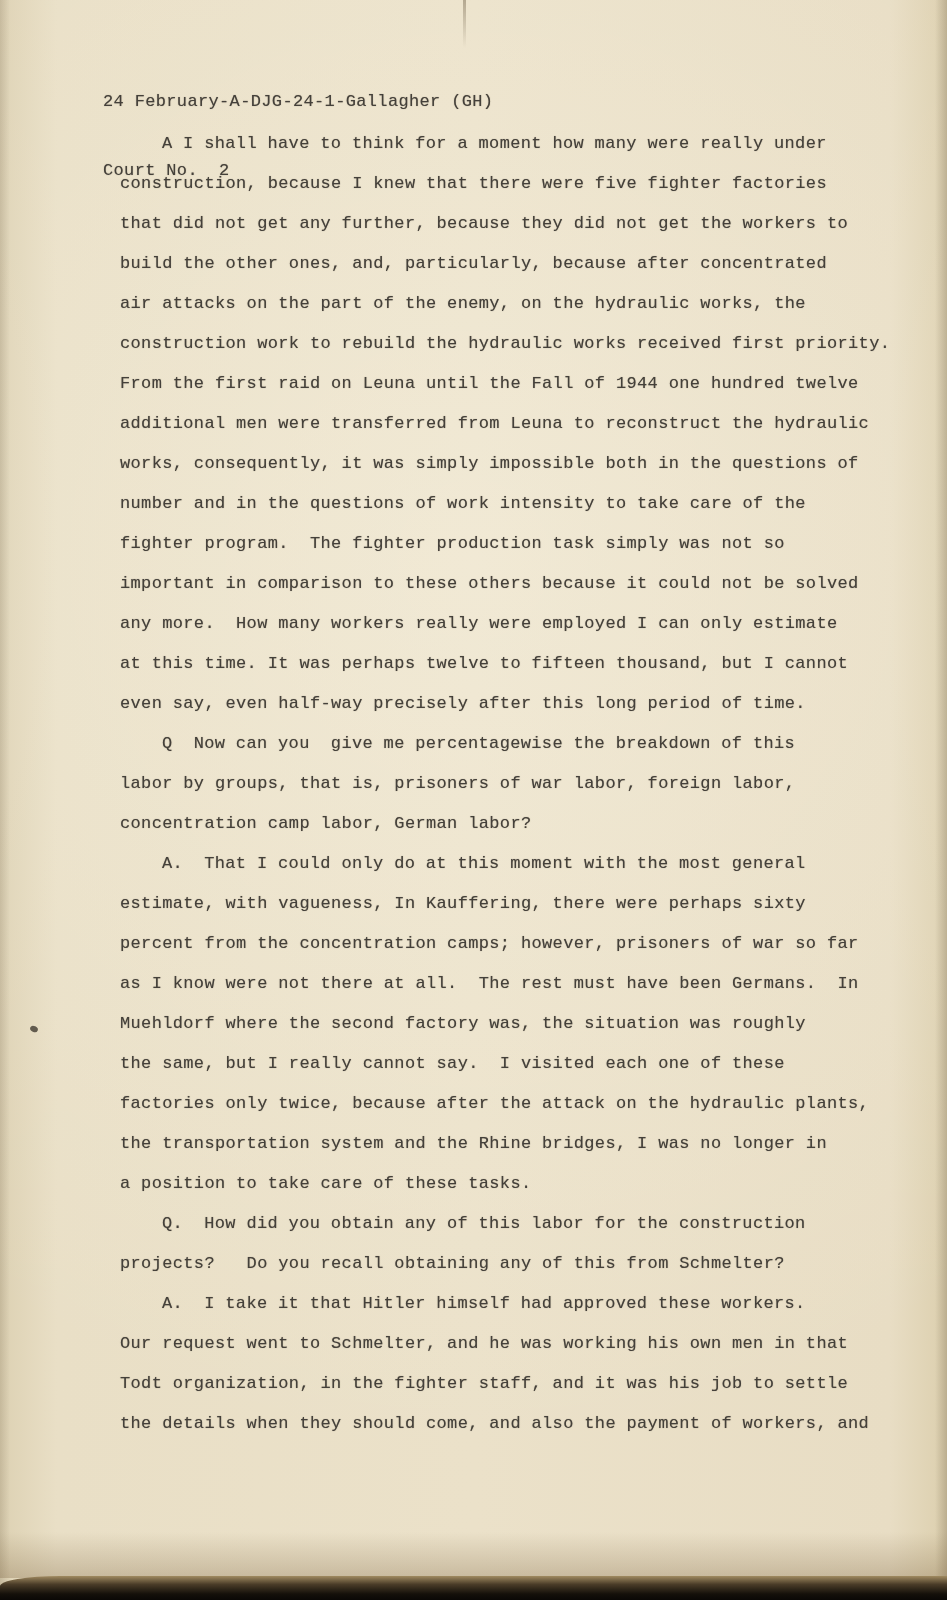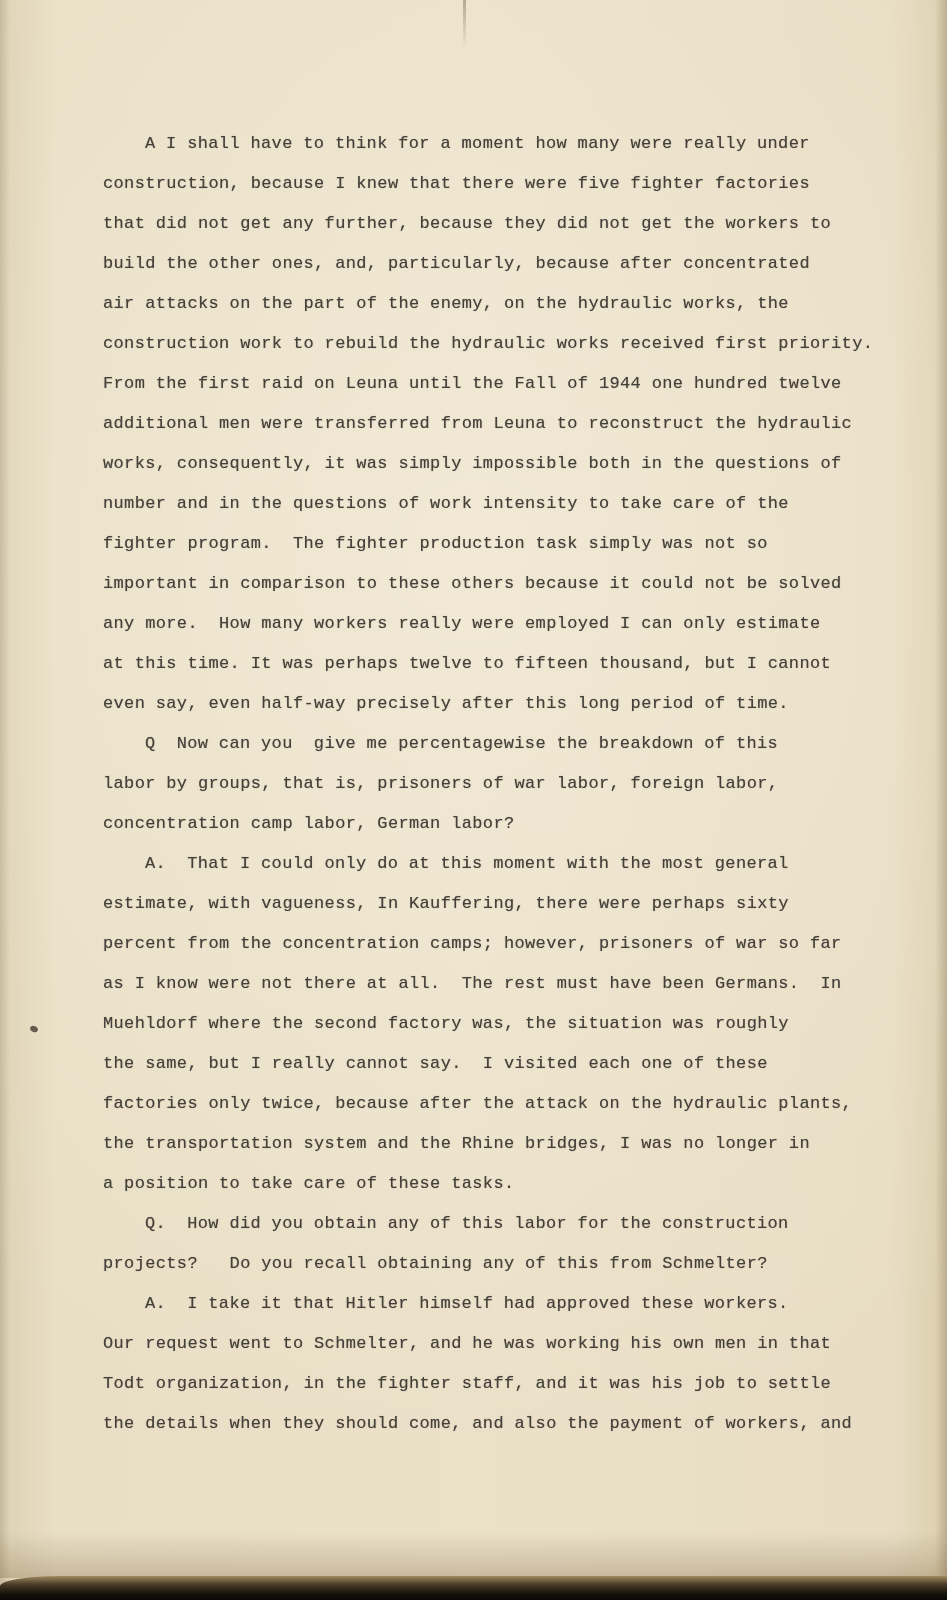--- a/index.html
+++ b/index.html
@@ -27,21 +27,21 @@
     text-shadow: 0 0 1px rgba(70, 60, 46, 0.5);
   }
   .header {
     position: absolute;
     left: 103px;
     top: 44px;
     line-height: 23px;
   }
   .body-text {
     position: absolute;
-    left: 103px;
+    left: 120px;
     top: 124px;
     line-height: 40px;
   }
   .line { white-space: pre; min-height: 40px; }
   .line.indent { padding-left: 42px; }
   .page-number {
     position: absolute;
     left: 103px;
     top: 1446px;
     width: 750px;
@@ -87,20 +87,24 @@
     top: 0; left: 0; bottom: 0;
     width: 10px;
     background: linear-gradient(90deg, rgba(90,75,50,0.18), rgba(90,75,50,0));
   }
 </style>
 </head>
 <body>
 
 <div class="page">
 
+  <div class="header typed">
+    <div>24 February-A-DJG-24-1-Gallagher (GH)</div>
+    <div>Court No.  2</div>
+  </div>
 
   <div class="body-text typed"><div class="line indent">A I shall have to think for a moment how many were really under</div><div class="line">construction, because I knew that there were five fighter factories</div><div class="line">that did not get any further, because they did not get the workers to</div><div class="line">build the other ones, and, particularly, because after concentrated</div><div class="line">air attacks on the part of the enemy, on the hydraulic works, the</div><div class="line">construction work to rebuild the hydraulic works received first priority.</div><div class="line">From the first raid on Leuna until the Fall of 1944 one hundred twelve</div><div class="line">additional men were transferred from Leuna to reconstruct the hydraulic</div><div class="line">works, consequently, it was simply impossible both in the questions of</div><div class="line">number and in the questions of work intensity to take care of the</div><div class="line">fighter program.  The fighter production task simply was not so</div><div class="line">important in comparison to these others because it could not be solved</div><div class="line">any more.  How many workers really were employed I can only estimate</div><div class="line">at this time. It was perhaps twelve to fifteen thousand, but I cannot</div><div class="line">even say, even half-way precisely after this long period of time.</div><div class="line indent">Q  Now can you  give me percentagewise the breakdown of this</div><div class="line">labor by groups, that is, prisoners of war labor, foreign labor,</div><div class="line">concentration camp labor, German labor?</div><div class="line indent">A.  That I could only do at this moment with the most general</div><div class="line">estimate, with vagueness, In Kauffering, there were perhaps sixty</div><div class="line">percent from the concentration camps; however, prisoners of war so far</div><div class="line">as I know were not there at all.  The rest must have been Germans.  In</div><div class="line">Muehldorf where the second factory was, the situation was roughly</div><div class="line">the same, but I really cannot say.  I visited each one of these</div><div class="line">factories only twice, because after the attack on the hydraulic plants,</div><div class="line">the transportation system and the Rhine bridges, I was no longer in</div><div class="line">a position to take care of these tasks.</div><div class="line indent">Q.  How did you obtain any of this labor for the construction</div><div class="line">projects?   Do you recall obtaining any of this from Schmelter?</div><div class="line indent">A.  I take it that Hitler himself had approved these workers.</div><div class="line">Our request went to Schmelter, and he was working his own men in that</div><div class="line">Todt organization, in the fighter staff, and it was his job to settle</div><div class="line">the details when they should come, and also the payment of workers, and</div></div>
 
 
   <div class="top-crease"></div>
   <div class="margin-dot"></div>
   <div class="left-shade"></div>
   <div class="right-shade"></div>
   <div class="bottom-shade"></div>
   <div class="bottom-edge"></div>

